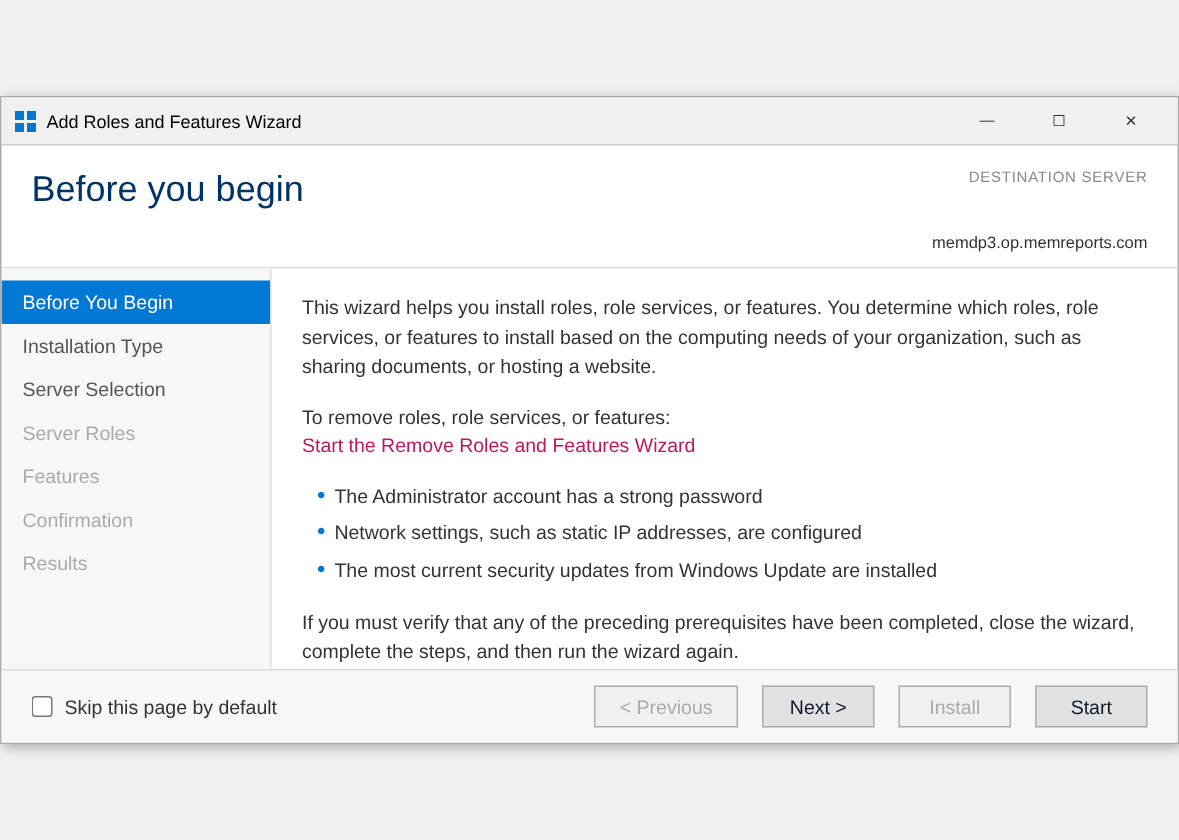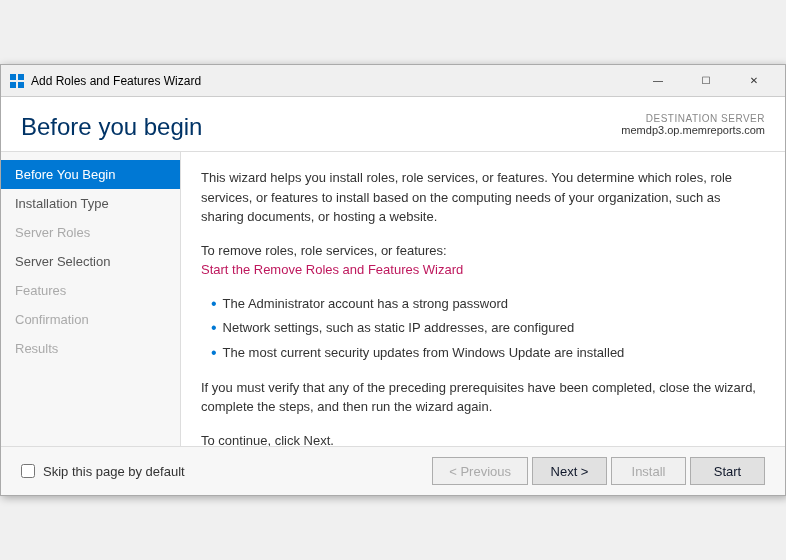--- a/index.html
+++ b/index.html
@@ -83,20 +83,21 @@
     .dest-server .label {
       font-size: 10px;
       color: #888;
       text-transform: uppercase;
       letter-spacing: 0.5px;
       text-align: right;
     }
     .dest-server .server-name {
       color: #333;
       font-size: 11px;
+      margin-top: 32px;
     }
     .main-content {
       display: flex;
       flex: 1;
       overflow: hidden;
     }
     .sidebar {
       width: 180px;
       background: #f7f7f7;
       border-right: 1px solid #ddd;
@@ -172,21 +173,21 @@
       color: #333;
       justify-content: space-between;
     }
     .skip-checkbox input[type="checkbox"] {
       width: 14px;
       height: 14px;
       cursor: pointer;
     }
     .footer-buttons {
       display: flex;
-      gap: 4px;
+      gap: 16px;
     }
     .btn {
       padding: 5px 16px;
       font-size: 13px;
       border: 1px solid #adadad;
       background: #e1e1e1;
       cursor: pointer;
       color: #0f172a;
       min-width: 75px;
       height: 28px;
@@ -231,22 +232,22 @@
       <div class="label">DESTINATION SERVER</div>
       <div class="server-name">memdp3.op.memreports.com</div>
     </div>
   </div>
 
   <div class="main-content">
 
     <div class="sidebar">
     <div class="sidebar-item active">Before You Begin</div>
         <div class="sidebar-item">Installation Type</div>
+        <div class="sidebar-item">Server Selection</div>
         <div class="sidebar-item disabled">Server Roles</div>
-        <div class="sidebar-item">Server Selection</div>
         <div class="sidebar-item disabled">Features</div>
         <div class="sidebar-item disabled">Confirmation</div>
         <div class="sidebar-item disabled">Results</div>
       </div>
 
     <div class="content-area">
       <div class="content-body">
         <p class="content-para">This wizard helps you install roles, role services, or features. You determine which roles, role services, or features to install based on the computing needs of your organization, such as sharing documents, or hosting a website.</p>
         <p class="content-para">
           <span>To remove roles, role services, or features:</span><br>

